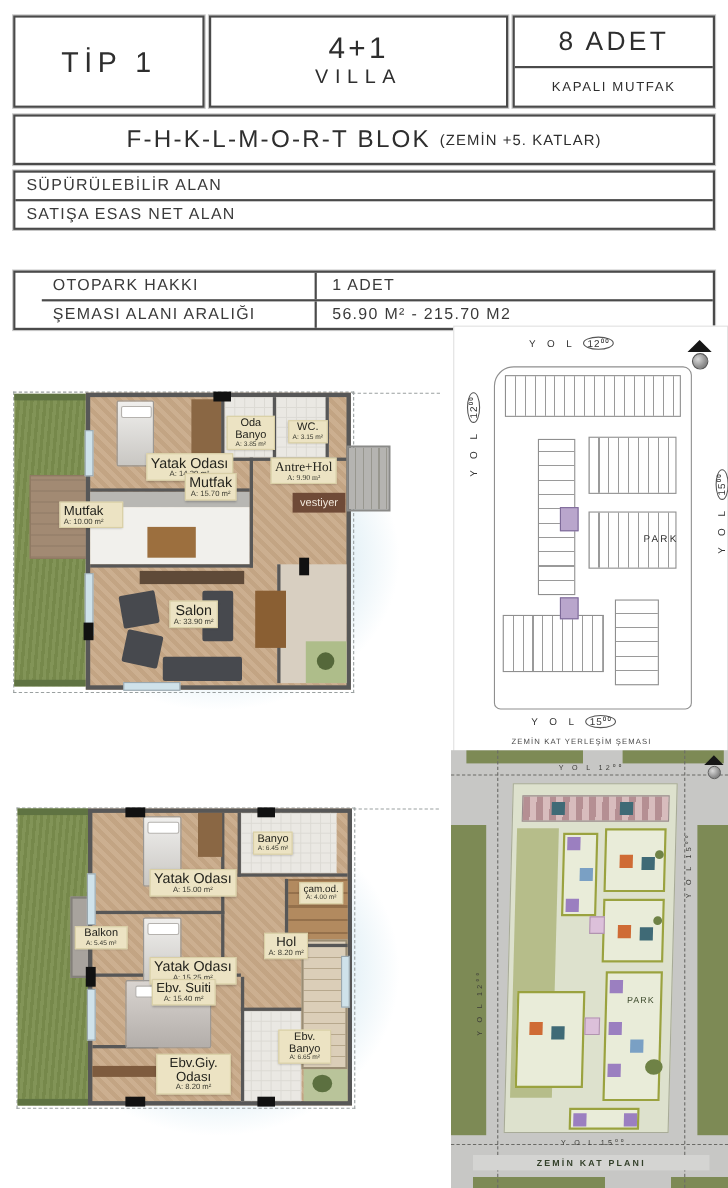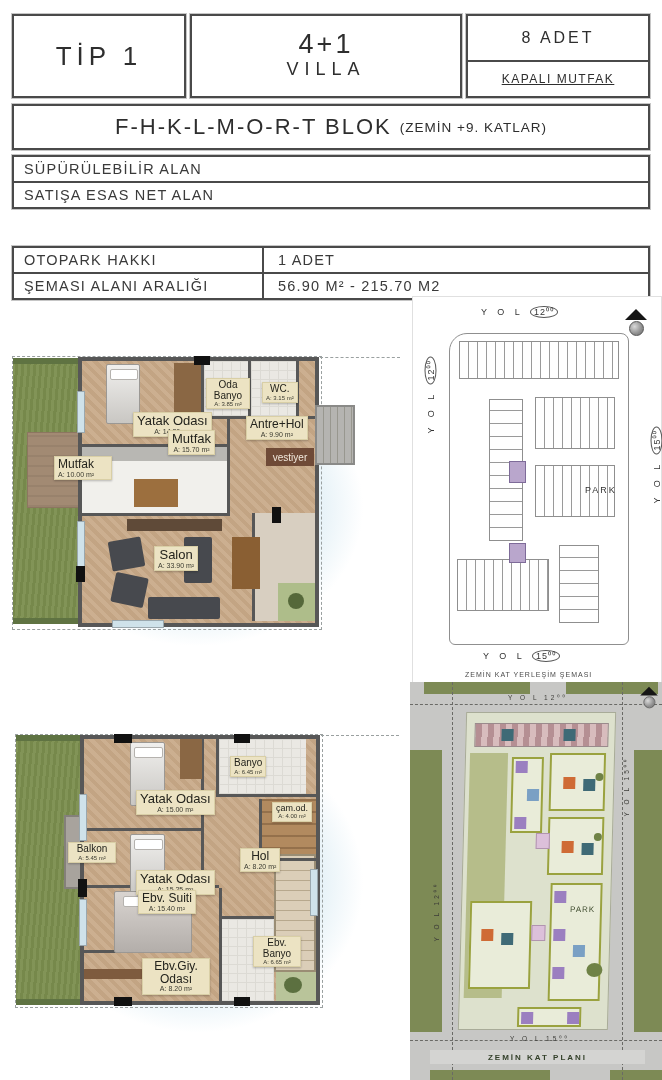--- a/index.html
+++ b/index.html
@@ -5,31 +5,31 @@
   html,body{margin:0;padding:0;}
   body{width:662px;height:1080px;position:relative;background:#fff;
        font-family:"Liberation Sans",sans-serif;color:#333;overflow:hidden;}
   .abs{position:absolute;}
   
   .hbox{position:absolute;background:#fff;border:2px solid #4a4a4a;box-shadow:0 0 0 1px #c6c6c6;
         display:flex;align-items:center;justify-content:center;color:#2e2e2e;box-sizing:border-box;}
   .tip{font-size:26px;letter-spacing:5px;}
   .fourone{font-size:27px;letter-spacing:3px;line-height:1.05;}
   .villa{font-size:18px;letter-spacing:6px;line-height:1.3;}
-  .adet{font-size:16px;letter-spacing:3px;}
-  .kapali{font-size:12px;letter-spacing:1.5px;text-decoration:underline;}
+  .adet{font-size:24px;letter-spacing:3px;}
+  .kapali{font-size:12px;letter-spacing:1.5px;}
   .blocktxt{font-size:22px;letter-spacing:2px;white-space:nowrap;}
   .blocksub{font-size:13.5px;letter-spacing:1px;margin-left:8px;}
   
   .tbl{position:absolute;left:12px;width:638px;border:2px solid #4a4a4a;box-shadow:0 0 0 1px #c6c6c6;box-sizing:border-box;}
   .trow{display:grid;height:24px;align-items:center;border-top:2px solid #4a4a4a;
         font-size:14.5px;letter-spacing:1.2px;color:#3a3a3a;}
   .trow:first-child{border-top:none;}
   .acols{grid-template-columns:352px 1fr;}
-  .icols{grid-template-columns:248px 1fr;}
+  .icols{grid-template-columns:248px 1fr;margin-left:24px;}
   .lbl{padding-left:10px;}
   .val{border-left:2px solid #4a4a4a;height:100%;display:flex;align-items:center;box-sizing:border-box;}
   .val-r{justify-content:flex-end;padding-right:26px;}
   .val-l{justify-content:flex-start;padding-left:14px;}
   
   .plan{position:absolute;left:0;width:410px;}
   .halo{position:absolute;border-radius:40%;
         background:radial-gradient(closest-side,rgba(148,196,216,.55),rgba(185,218,233,.35) 58%,rgba(255,255,255,0) 78%);}
   .garden{position:absolute;background:#7b8e4e;
           background-image:repeating-linear-gradient(95deg,rgba(255,255,255,.05) 0 3px,rgba(0,0,0,.04) 3px 6px);}
@@ -93,21 +93,21 @@
   <div style="height:44px;display:flex;align-items:center;justify-content:center;width:100%;">
     <span class="adet">8 ADET</span>
   </div>
   <div style="height:36px;display:flex;align-items:center;justify-content:center;width:100%;border-top:2px solid #4a4a4a;box-sizing:border-box;">
     <span class="kapali">KAPALI MUTFAK</span>
   </div>
 </div>
 
 <div class="hbox" style="left:12px;top:104px;width:638px;height:46px;">
   <span class="blocktxt">F-H-K-L-M-O-R-T BLOK</span>
-  <span class="blocksub">(ZEMİN +9. KATLAR)</span>
+  <span class="blocksub">(ZEMİN +5. KATLAR)</span>
 </div>
 
 <div class="tbl" style="top:155px;">
   <div class="trow acols">
     <div class="lbl">SÜPÜRÜLEBİLİR ALAN</div>
   </div>
   <div class="trow acols">
     <div class="lbl">SATIŞA ESAS NET ALAN</div>
   </div>
 </div>
@@ -180,21 +180,21 @@
     <div class="ar">A: 14.20 m²</div>
   </div>
   <div class="chip sm" style="left:206px;top:48px;width:36px;">
     <div class="nm">Oda Banyo</div>
     <div class="ar">A: 3.85 m²</div>
   </div>
   <div class="chip sm" style="left:262px;top:52px;">
     <div class="nm">WC.</div>
     <div class="ar">A: 3.15 m²</div>
   </div>
-  <div class="chip" style="left:246px;top:86px;">
+  <div class="chip" style="left:246px;top:86px;font-family:Liberation Serif, serif;">
     <div class="nm" style="font-size:12px;">Antre+Hol</div>
     <div class="ar">A: 9.90 m²</div>
   </div>
   <div class="abs" style="left:266px;top:118px;width:48px;height:18px;background:#6f4a37;color:#f2e9dd;
        font-size:10px;display:flex;align-items:center;justify-content:center;">
     <span>vestiyer</span>
   </div>
   <div class="chip" style="left:168px;top:100px;">
     <div class="nm">Mutfak</div>
     <div class="ar">A: 15.70 m²</div>

